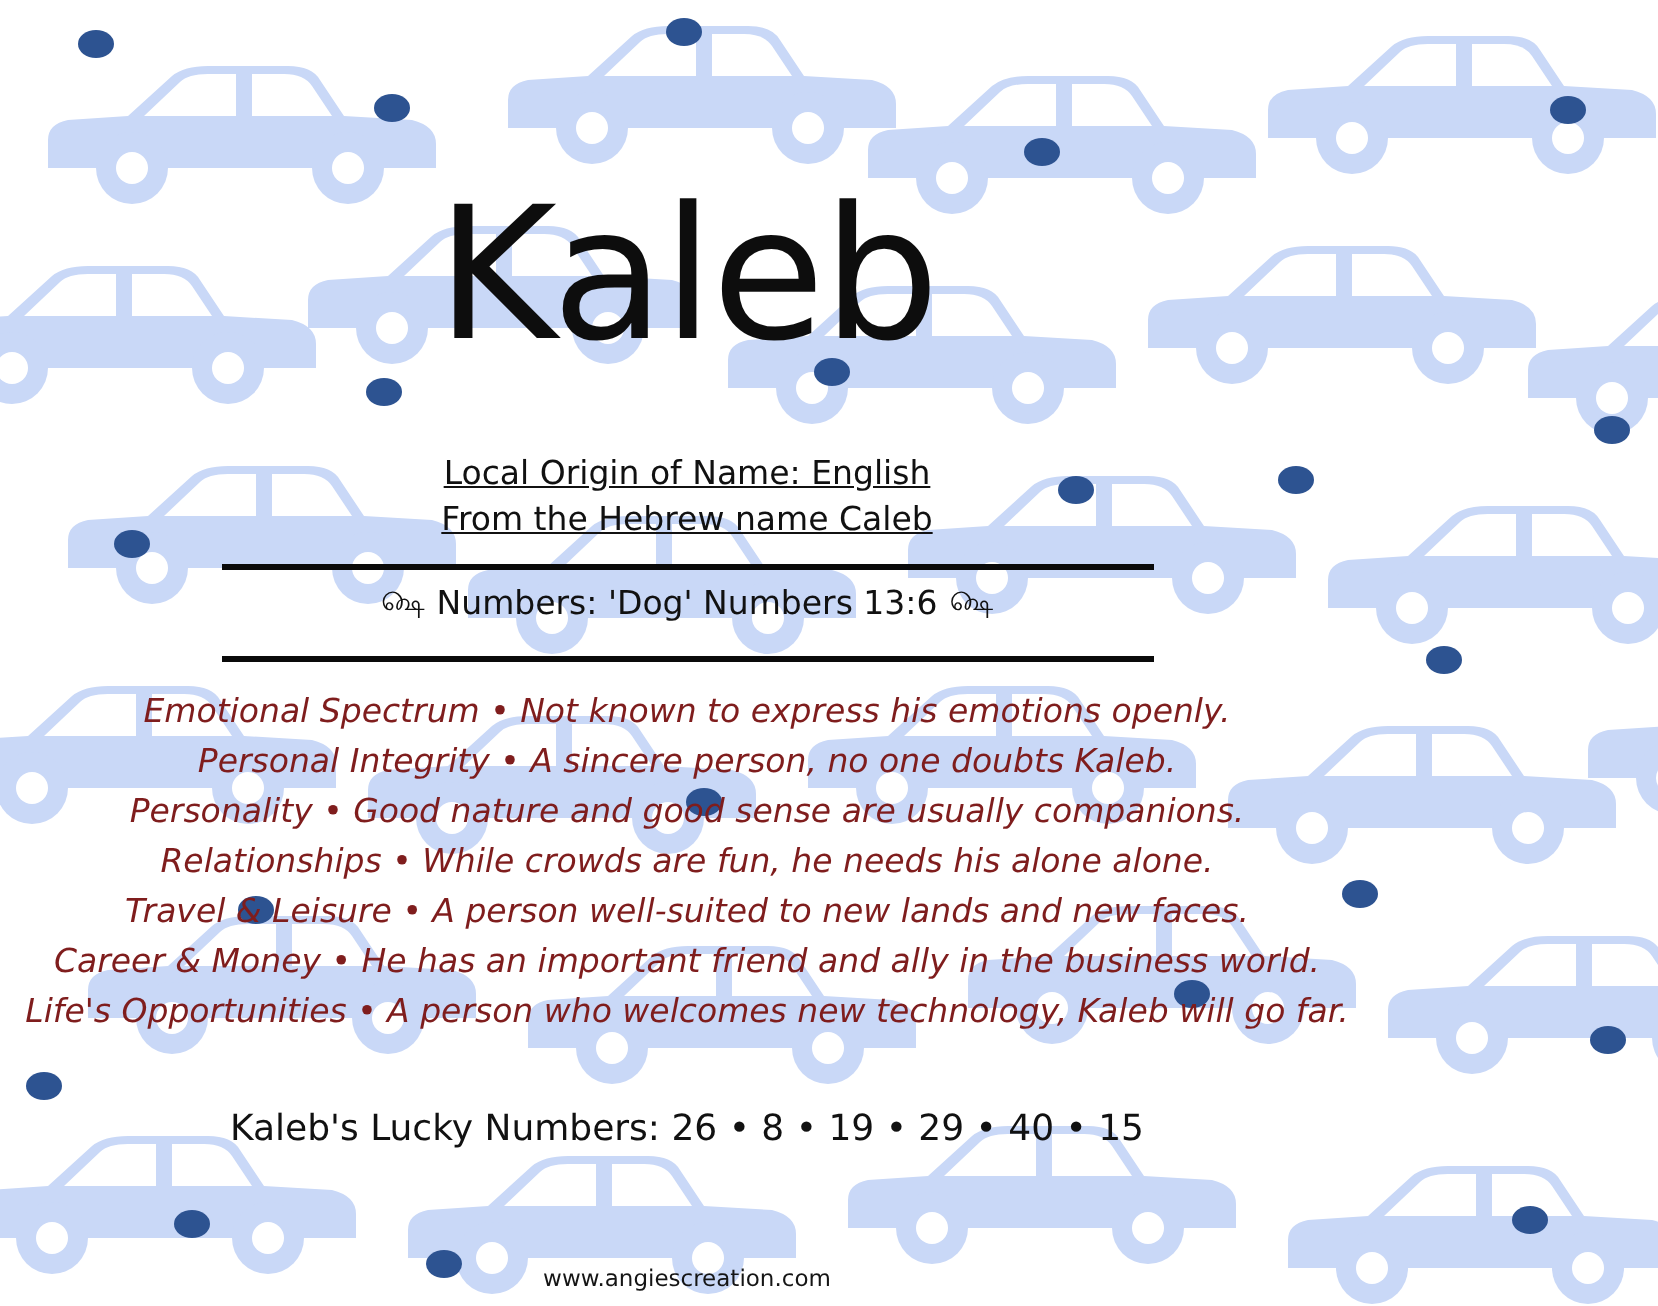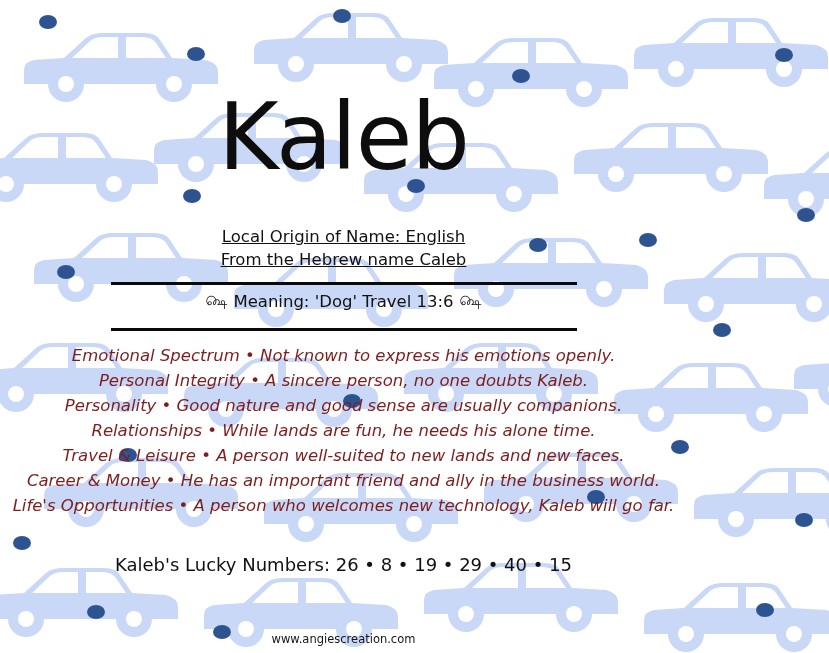--- a/index.html
+++ b/index.html
@@ -175,30 +175,30 @@
     <div class="name-title">Kaleb</div>
 
     <div class="origin-block">
       <div>Local Origin of Name: English</div>
       <div>From the Hebrew name Caleb</div>
     </div>
 
     <div class="rule"></div>
 
     <div class="meaning">
-      <span class="swirl">௸</span><span>Meaning:  'Dog' Travel 13:6</span><span class="swirl">௸</span>
+      <span class="swirl">௸</span><span>Numbers:  'Dog' Numbers 13:6</span><span class="swirl">௸</span>
     </div>
 
     <div class="rule"></div>
 
     <div class="traits">
       <div>Emotional Spectrum • Not known to express his emotions openly.</div>
       <div>Personal Integrity • A sincere person, no one doubts Kaleb.</div>
       <div>Personality • Good nature and good sense are usually companions.</div>
-      <div>Relationships • While lands are fun, he needs his alone time.</div>
+      <div>Relationships • While crowds are fun, he needs his alone alone.</div>
       <div>Travel &amp; Leisure • A person well-suited to new lands and new faces.</div>
       <div>Career &amp; Money • He has an important friend and ally in the business world.</div>
       <div>Life's Opportunities • A person who welcomes new technology, Kaleb will go far.</div>
     </div>
 
     <div class="lucky">Kaleb's Lucky Numbers:  26  • 8  • 19  • 29  • 40  • 15</div>
 
     <div class="site">www.angiescreation.com</div>
   </div>
 </div>

